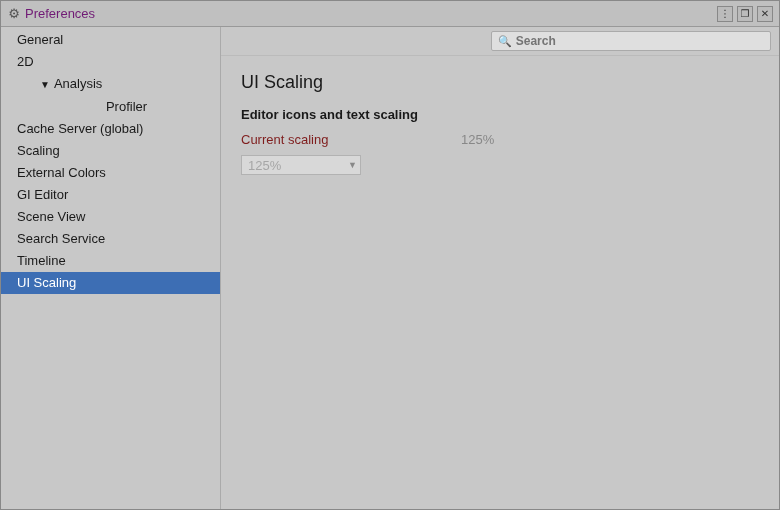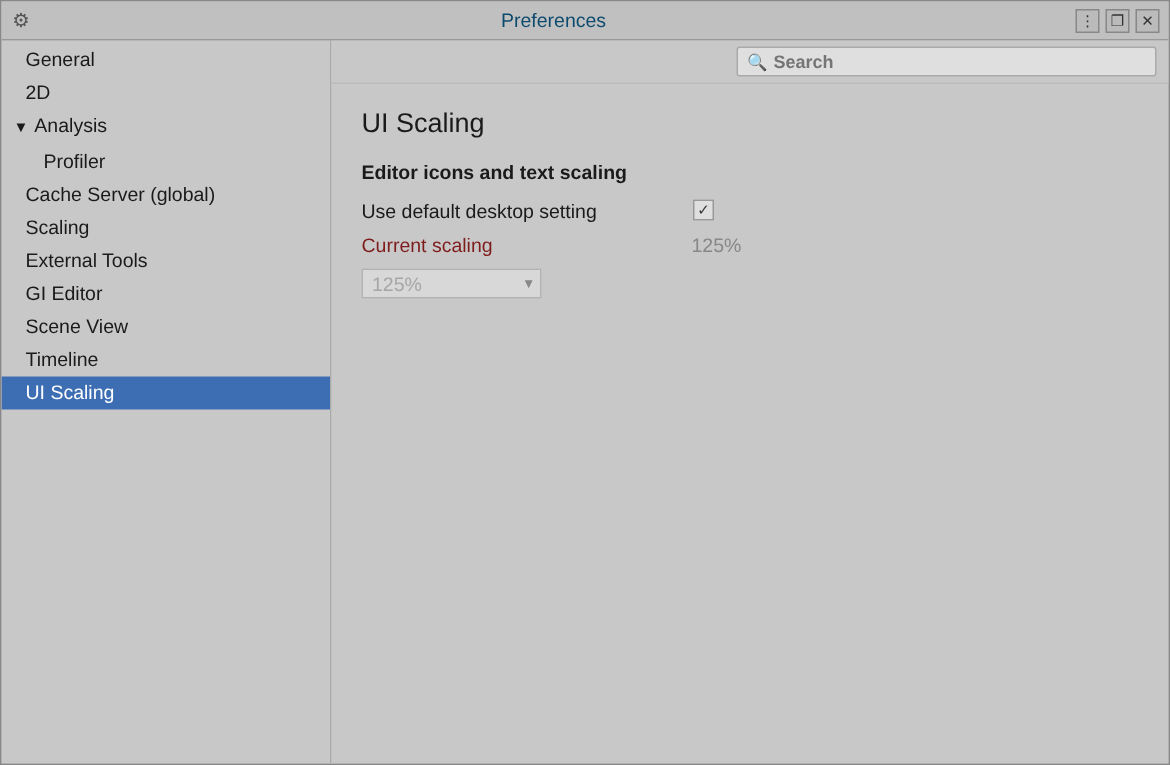--- a/index.html
+++ b/index.html
@@ -32,23 +32,22 @@
       width: 14px;
       height: 14px;
       color: #555;
       font-size: 13px;
       display: flex;
       align-items: center;
       justify-content: center;
     }
     .title-bar-title {
       font-size: 13px;
-      color: #0c4a6e;
-      flex: 1;
-      text-align: center;
+      color: #701a75;
+      flex: 1;
     }
     .title-bar-controls {
       display: flex;
       align-items: center;
       gap: 4px;
       margin-left: auto;
     }
     .title-bar-btn {
       width: 16px;
       height: 16px;
@@ -79,24 +78,26 @@
       color: #1a1a1a;
       cursor: pointer;
       white-space: nowrap;
       line-height: 18px;
     }
     .sidebar-item.active {
       background: #3d6eb4;
       color: #fff;
     }
     .sidebar-item.indented {
-      padding-left: 28px;
+      padding-left: 40px;
+      text-align: center;
     }
     .sidebar-item.has-arrow {
       padding-left: 8px;
+      margin-left: 31px;
     }
     .arrow {
       display: inline-block;
       margin-right: 4px;
       font-size: 10px;
     }
     .main-panel {
       flex: 1;
       display: flex;
       flex-direction: column;
@@ -235,48 +236,41 @@
 
     <div class="sidebar">
       <div class="sidebar-item">General</div>
       <div class="sidebar-item">2D</div>
       <div class="sidebar-item has-arrow">
         <span class="arrow">▼</span><span>Analysis</span>
       </div>
       <div class="sidebar-item indented">Profiler</div>
       <div class="sidebar-item">Cache Server (global)</div>
       <div class="sidebar-item">Scaling</div>
-      <div class="sidebar-item">External Tools</div>
+      <div class="sidebar-item">External Colors</div>
       <div class="sidebar-item">GI Editor</div>
       <div class="sidebar-item">Scene View</div>
+      <div class="sidebar-item">Search Service</div>
       <div class="sidebar-item">Timeline</div>
       <div class="sidebar-item active">UI Scaling</div>
     </div>
 
     <div class="main-panel">
 
       <div class="search-bar">
         <div class="search-input-wrapper">
           <span class="search-icon-char">🔍</span>
           <input type="text" placeholder="Search" style="">
         </div>
       </div>
 
       <div class="panel-content">
         <div class="panel-title">UI Scaling</div>
         <div class="section-header">Editor icons and text scaling</div>
 
-        <div class="setting-row">
-          <span class="setting-label active-label">Use default desktop setting</span>
-          <div class="checkbox-wrapper">
-            <div class="checkbox-custom">
-              <span class="checkbox-check">✓</span>
-            </div>
-          </div>
-        </div>
 
         <div class="setting-row">
           <span class="setting-label">Current scaling</span>
           <span class="setting-value">125%</span>
         </div>
 
         <div class="setting-row">
           <div class="dropdown-container">
             <select class="dropdown-select" disabled="">
               <option>100%</option>

